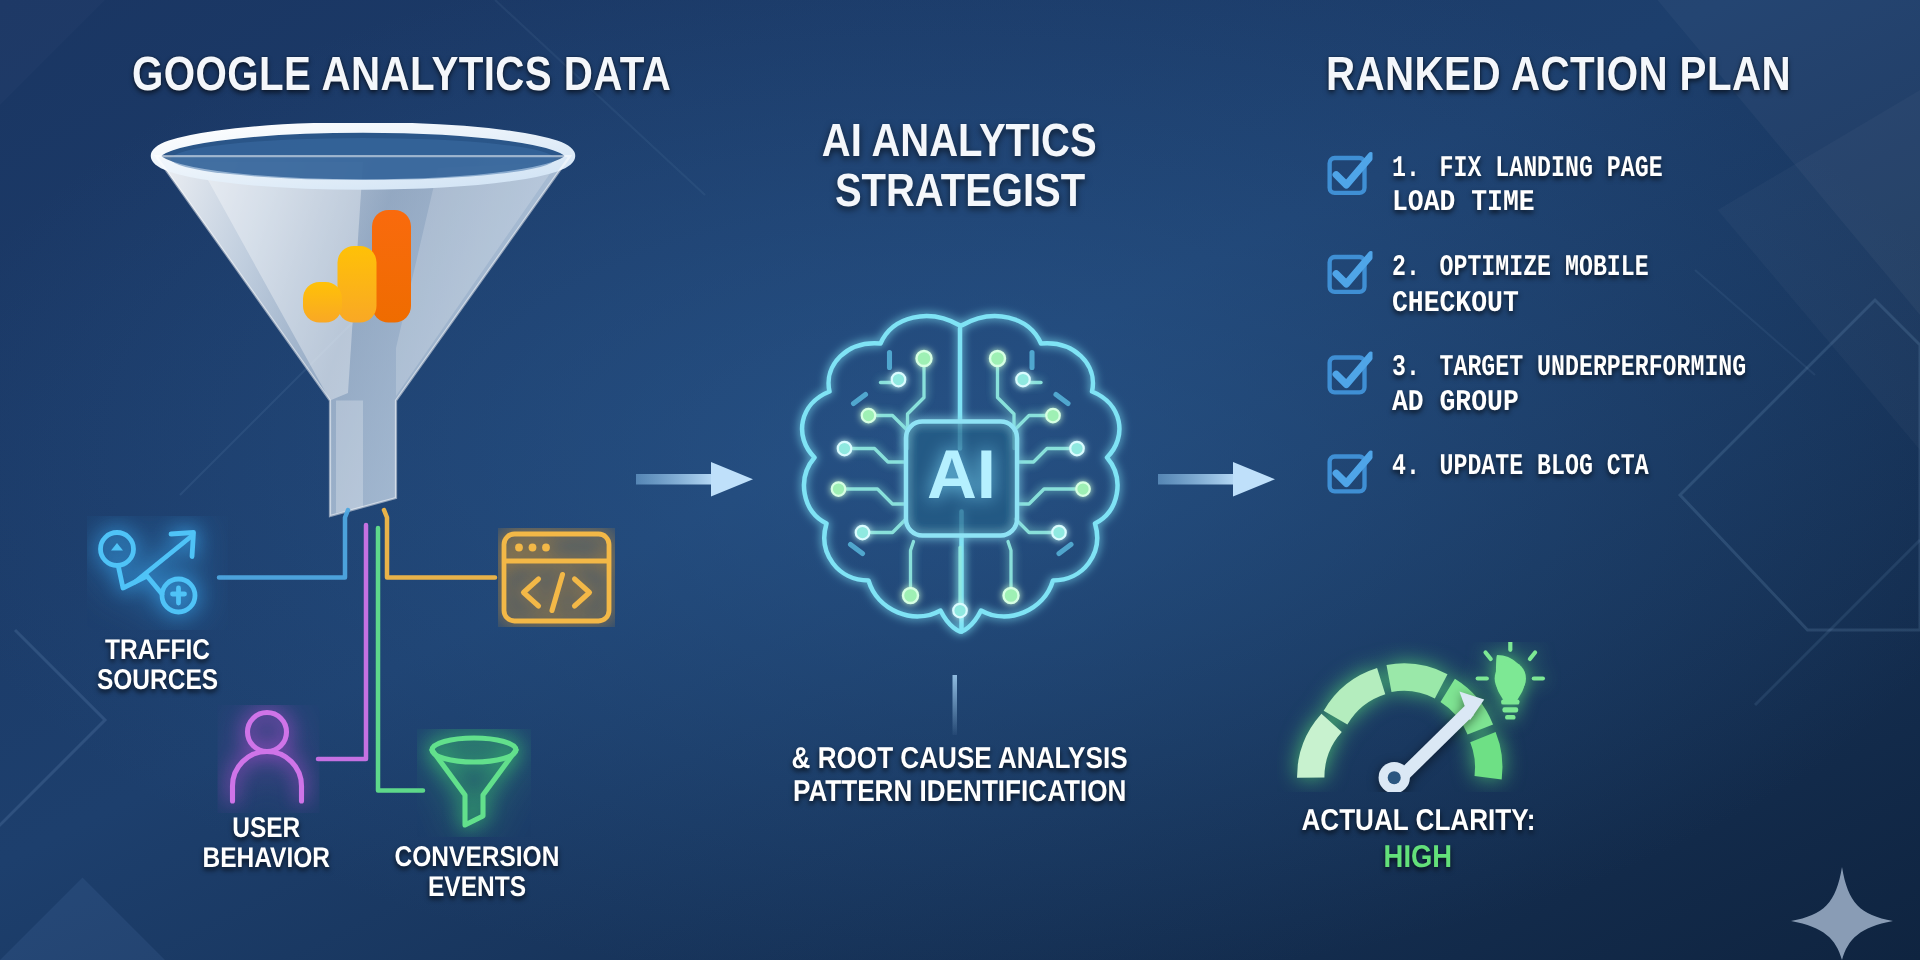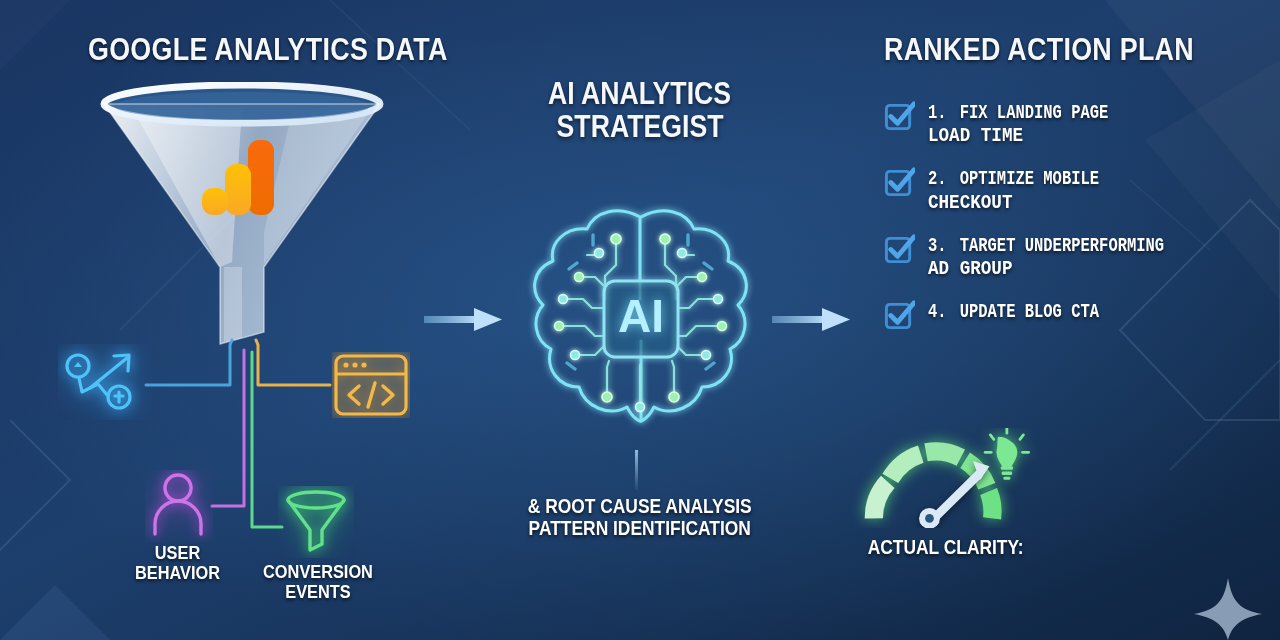--- a/index.html
+++ b/index.html
@@ -215,20 +215,24 @@
     <g fill="none" stroke="#4fc3f7" stroke-width="3.2" stroke-linecap="round" stroke-linejoin="round" style="filter:drop-shadow(0 0 6px #3aa8ef) drop-shadow(0 0 13px rgba(58,168,239,0.65))">
       <circle cx="20" cy="22" r="11"></circle>
       <path d="M16,23 l4,-5 l4,5 z" fill="#4fc3f7" stroke="none"></path>
       <circle cx="61" cy="53" r="11"></circle>
       <path d="M61,48 v10 M57,52 h8"></path>
       <path d="M21,34 L24,48 L40,40 L50,52"></path>
       <path d="M32,44 L69,14"></path>
       <path d="M56,12 L71,11 L70,27"></path>
     </g>
   </svg>
+  <div class="node-label" style="left:40px;top:424px;width:130px">
+    <i>TRAFFIC</i>
+      <i>SOURCES</i>
+  </div>
 
   <svg style="position:absolute;left:332px;top:352px" width="78" height="66">
     <g style="filter:drop-shadow(0 0 6px #e09a2a) drop-shadow(0 0 13px rgba(224,154,42,0.6))">
       <rect x="4" y="4" width="70" height="58" rx="7" fill="none" stroke="#f3b847" stroke-width="3.2"></rect>
       <path d="M4,22 H74" stroke="#f3b847" stroke-width="3.2"></path>
       <circle cx="14" cy="13" r="2.6" fill="#f3b847"></circle>
       <circle cx="23" cy="13" r="2.6" fill="#f3b847"></circle>
       <circle cx="32" cy="13" r="2.6" fill="#f3b847"></circle>
       <path d="M27,34 L17,43 L27,52 M51,34 L61,43 L51,52 M43,31 L36,55" fill="none" stroke="#f3b847" stroke-width="3.4" stroke-linecap="round" stroke-linejoin="round"></path>
     </g>
@@ -470,16 +474,19 @@
               <path d="M184,8 L180,13"></path>
               <path d="M140,28 L147,28"></path>
               <path d="M190,28 L183,28"></path>
             </g>
           </g>
         </svg>
       </div>
       <div class="mlabel">
         <span>ACTUAL CLARITY:</span>
       </div>
+      <div class="mvalue v-green">
+        <span>HIGH</span>
+      </div>
     </div>
   </div>
 
 </div>
 
 </body></html>

